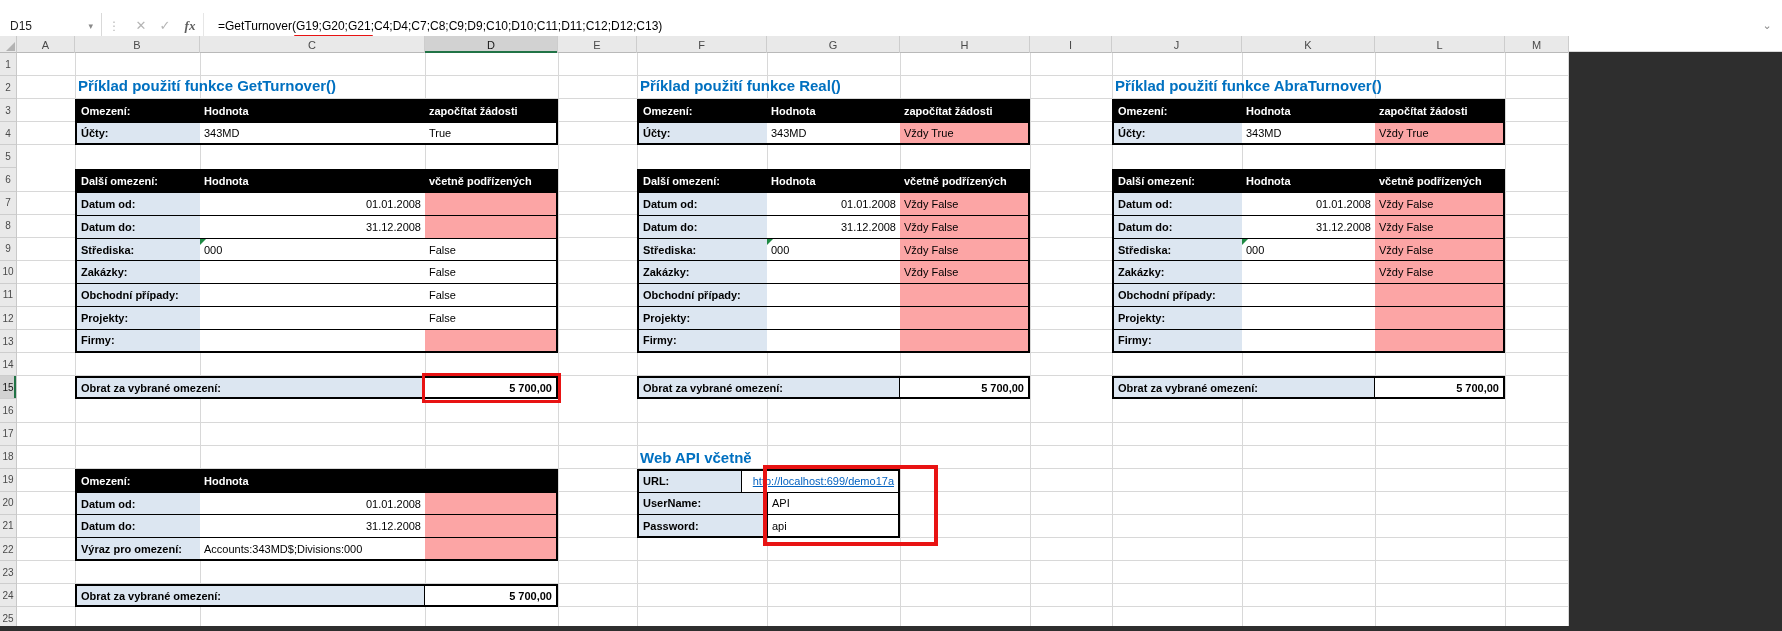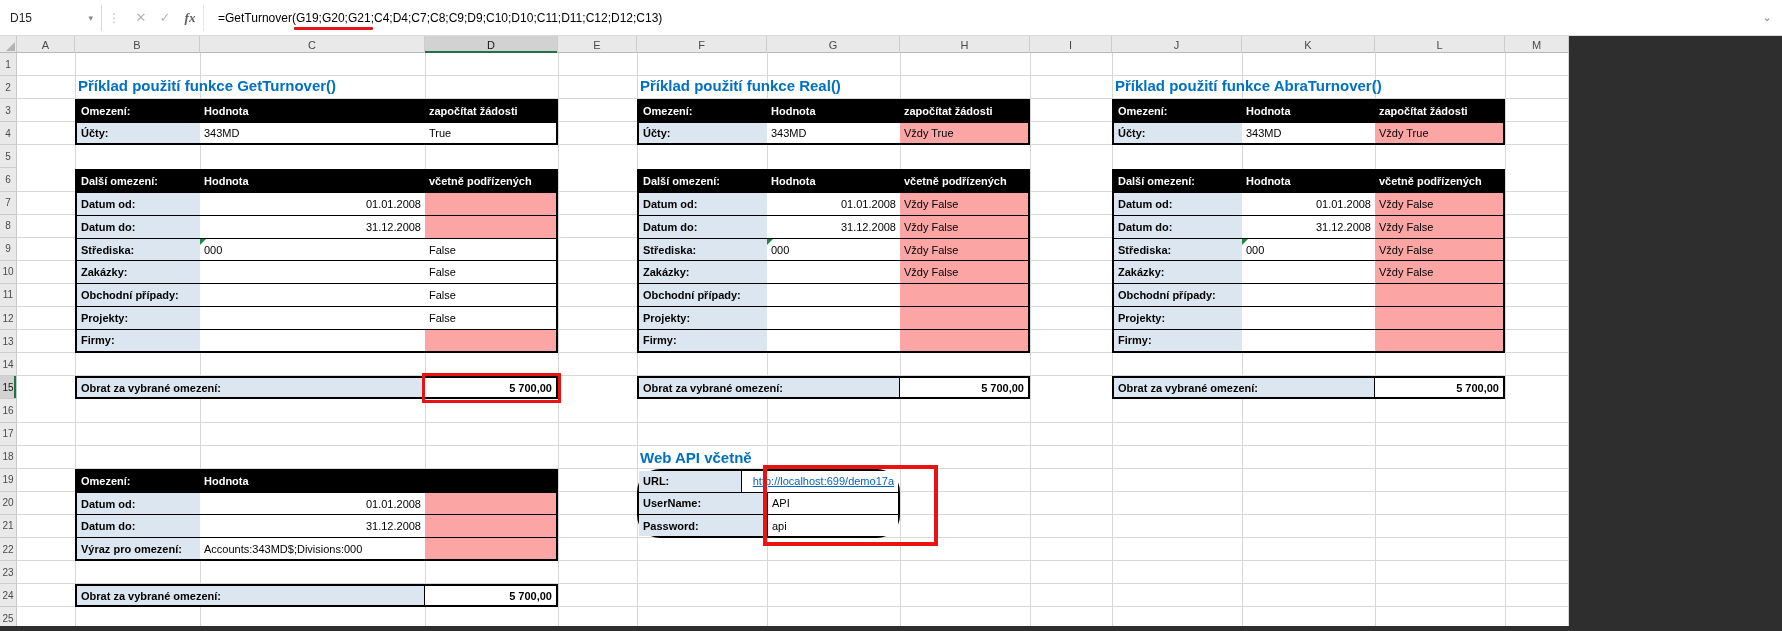--- a/index.html
+++ b/index.html
@@ -4,21 +4,21 @@
 <style>
   html,body{margin:0;padding:0;}
   body{
     width:1782px;height:631px;overflow:hidden;position:relative;
     background:#2e2e2e;
     font-family:"Liberation Sans", sans-serif;
     -webkit-font-smoothing:antialiased;
   }
   
   .chrome{
-    position:absolute;left:0;top:0;width:1782px;height:36px;background:#ffffff;
+    position:absolute;left:0;top:0;width:1782px;height:52px;background:#ffffff;
     border-bottom:1px solid #d9d9d9;display:flex;align-items:center;box-sizing:border-box;
   }
   .namebox{
     width:100px;height:26px;margin-left:2px;display:flex;align-items:center;
     border-right:1px solid #d9d9d9;box-sizing:border-box;font-size:12px;color:#222;
   }
   .namebox .ref{padding-left:8px;flex:1;}
   .namebox .dd{color:#8a8a8a;font-size:9px;padding-right:8px;}
   .dots{color:#b9b9b9;font-size:12px;padding:0 8px 0 6px;letter-spacing:1px;}
   .fbtn{width:24px;text-align:center;font-size:13px;color:#b5b5b5;cursor:default;}
@@ -405,21 +405,21 @@
 
   <div class="tbl t-left t-simple total" style="left:58px;top:531.3px;width:483px;height:23.1px;">
     <div class="trow">
       <div class="cell cl lbl">Obrat za vybrané omezení:</div>
       <div class="cell cv val rt b">5 700,00</div>
     </div>
   </div>
 
   <div class="title" style="left:623px;top:396px;">Web API včetně</div>
 
-  <div class="tbl t-mid wb" style="left:620px;top:415.8px;width:263px;height:69.3px;border-radius:23px;">
+  <div class="tbl t-mid wb" style="left:620px;top:415.8px;width:263px;height:69.3px;">
     <div class="trow">
       <div class="cell c1 lbl">URL:</div>
       <div class="cell cw val ovf">
           <span class="link">http://localhost:699/demo17a</span>
         </div>
     </div>
     <div class="trow">
       <div class="cell c1 lbl">UserName:</div>
       <div class="cell cw val">API</div>
     </div>

